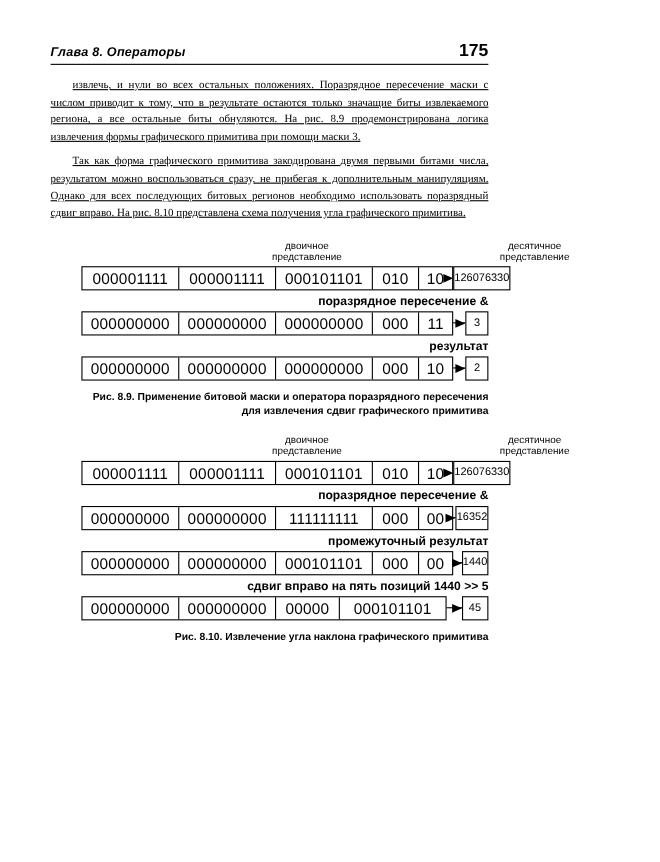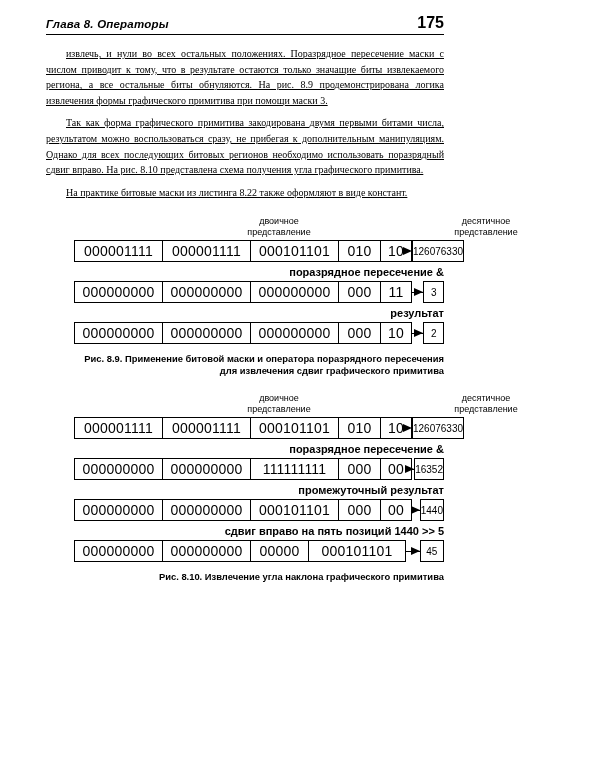--- a/index.html
+++ b/index.html
@@ -12,21 +12,21 @@
     background: #ffffff;
     font-family: "Liberation Serif", serif;
     color: #000000;
     overflow: hidden;
   }
   .page {
     position: relative;
     width: 488px;
     height: 784px;
     box-sizing: border-box;
-    padding: 14px 44px 10px 46px;
+    padding: 38px 44px 10px 46px;
   }
   
   .header {
     display: flex;
     align-items: baseline;
     justify-content: space-between;
     font-family: "Liberation Sans", sans-serif;
     font-weight: bold;
     font-size: 11.5px;
     font-style: italic;
@@ -152,21 +152,20 @@
 <div class="page">
 
   <div class="header">
     <div class="chapter">Глава 8. Операторы</div>
     <div class="pageno">175</div>
   </div>
   <div class="header-rule"></div>
 
   <p class="body">извлечь, и нули во всех остальных положениях. Поразрядное пересечение маски с числом приводит к тому, что в результате остаются только значащие биты извлекаемого региона, а все остальные биты обнуляются. На рис. 8.9 продемонстрирована логика извлечения формы графического примитива при помощи маски 3.</p>
   <p class="body">Так как форма графического примитива закодирована двумя первыми битами числа, результатом можно воспользоваться сразу, не прибегая к дополнительным манипуляциям. Однако для всех последующих битовых регионов необходимо использовать поразрядный сдвиг вправо. На рис. 8.10 представлена схема получения угла графического примитива.</p>
-  <p class="body">На практике битовые маски из листинга 8.22 также оформляют в виде констант.</p>
 
   <div class="figure">
     <div class="fig-block">
       <div class="headrow">
         <div class="col-head" style="left:140px; top:0; width:130px;">
           <span>двоичное</span><br>
           <span>представление</span>
         </div>
         <div class="col-head" style="left:352px; top:0; width:120px;">
           <span>десятичное</span><br>

